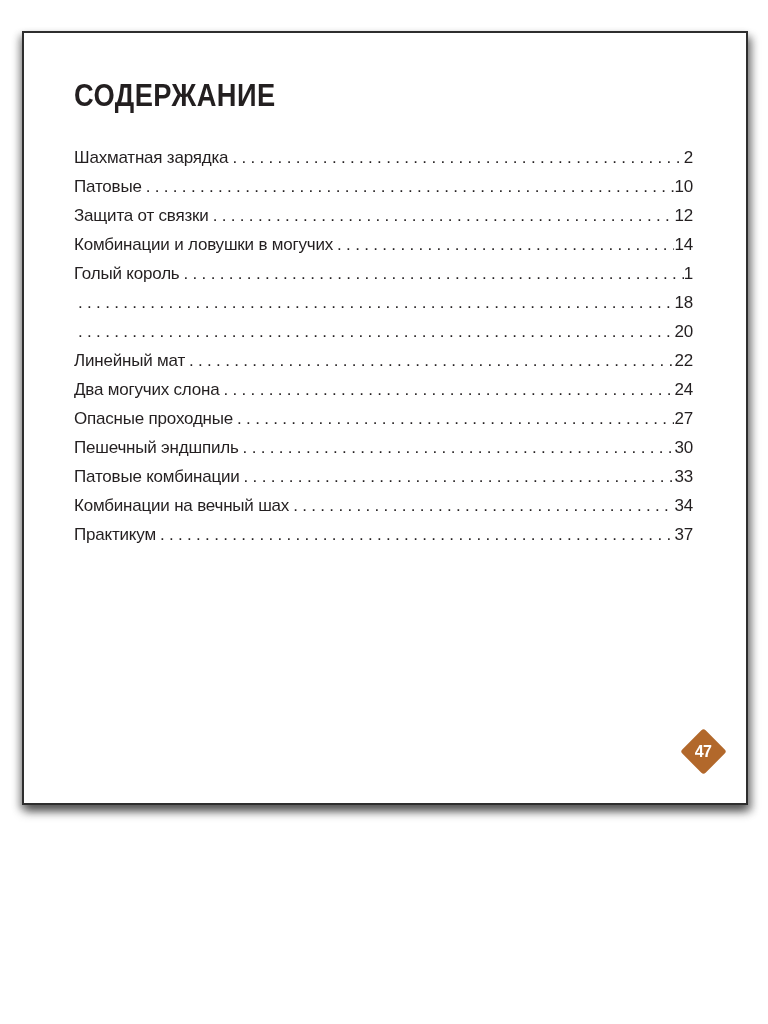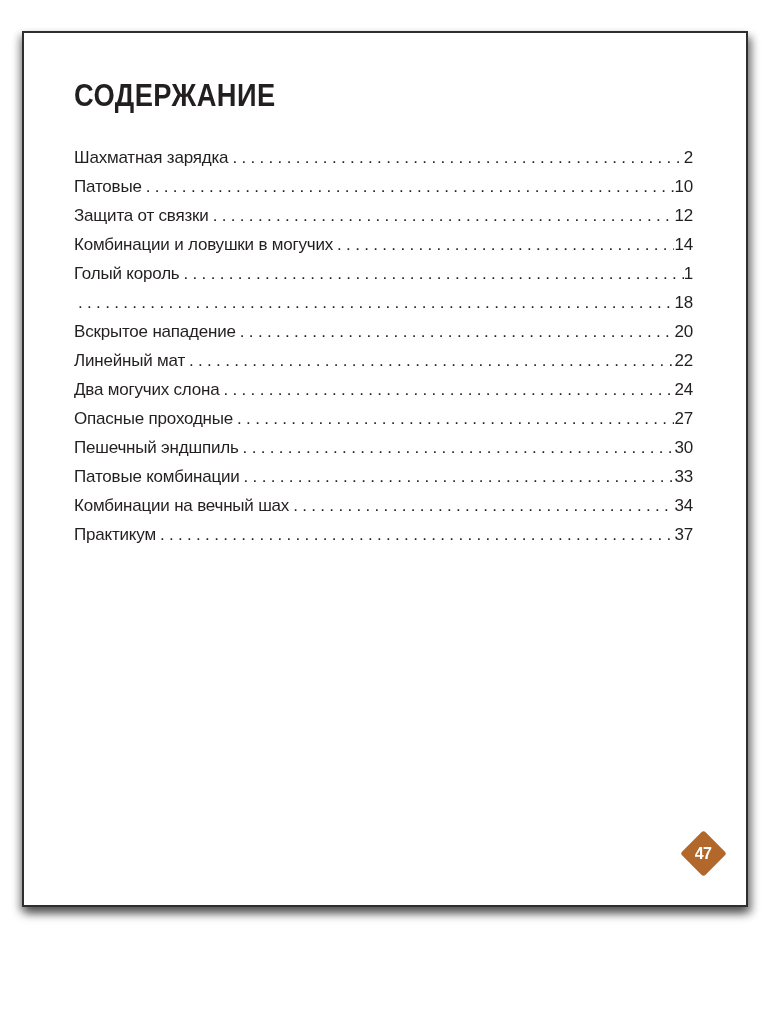--- a/index.html
+++ b/index.html
@@ -5,21 +5,21 @@
   * { margin: 0; padding: 0; box-sizing: border-box; }
   html, body {
     width: 768px; height: 1024px;
     background: #ffffff;
     font-family: "Liberation Sans", "DejaVu Sans", sans-serif;
     overflow: hidden;
   }
   .sheet {
     position: absolute;
     left: 22px; top: 31px;
-    width: 726px; height: 876px;
+    width: 726px; height: 774px;
     background: #ffffff;
     border: 2px solid #2e2e2e;
     box-shadow: 4px 6px 8px rgba(0,0,0,0.38),
                 -3px 4px 7px rgba(0,0,0,0.25),
                 0 7px 10px rgba(0,0,0,0.30);
     padding: 45px 53px 0 50px;
   }
   .title {
     display: inline-block;
     font-size: 31px;
@@ -104,21 +104,20 @@
       <div class="toc-row">
         <span class="label">Голый король</span>
         <span class="dots">. . . . . . . . . . . . . . . . . . . . . . . . . . . . . . . . . . . . . . . . . . . . . . . . . . . . . . . . . . . . . . . . . . . . . . . . . . . . . . . . . . . . . . . . . . . . . . . . . . . . . . . . . . . . . . . . . . . . . . . . </span>
         <span class="pagenum">1</span>
       </div>
       <div class="toc-row">
         <span class="dots">. . . . . . . . . . . . . . . . . . . . . . . . . . . . . . . . . . . . . . . . . . . . . . . . . . . . . . . . . . . . . . . . . . . . . . . . . . . . . . . . . . . . . . . . . . . . . . . . . . . . . . . . . . . . . . . . . . . . . . . . </span>
         <span class="pagenum">18</span>
       </div>
       <div class="toc-row">
-        <span class="label">Вскрытое нападение</span>
         <span class="dots">. . . . . . . . . . . . . . . . . . . . . . . . . . . . . . . . . . . . . . . . . . . . . . . . . . . . . . . . . . . . . . . . . . . . . . . . . . . . . . . . . . . . . . . . . . . . . . . . . . . . . . . . . . . . . . . . . . . . . . . . </span>
         <span class="pagenum">20</span>
       </div>
       <div class="toc-row">
         <span class="label">Линейный мат</span>
         <span class="dots">. . . . . . . . . . . . . . . . . . . . . . . . . . . . . . . . . . . . . . . . . . . . . . . . . . . . . . . . . . . . . . . . . . . . . . . . . . . . . . . . . . . . . . . . . . . . . . . . . . . . . . . . . . . . . . . . . . . . . . . . </span>
         <span class="pagenum">22</span>
       </div>
       <div class="toc-row">
         <span class="label">Два могучих слона</span>

